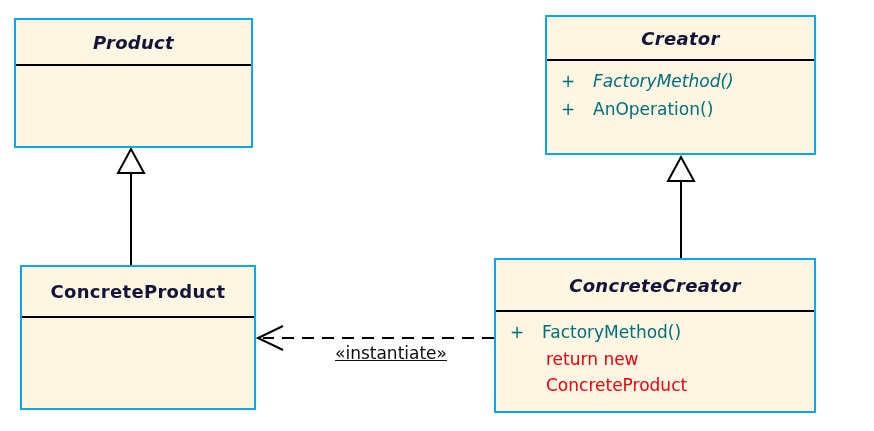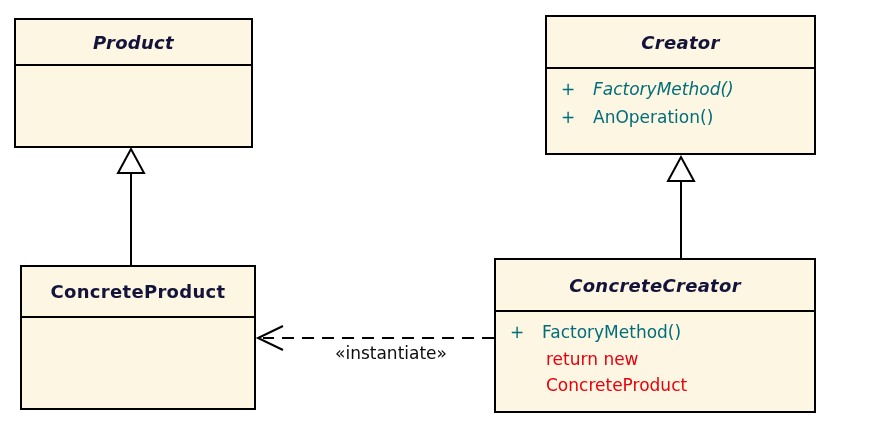--- a/index.html
+++ b/index.html
@@ -17,21 +17,21 @@
   svg.edges {
     position: absolute;
     left: 0; top: 0;
     width: 874px; height: 431px;
     pointer-events: none;
   }
 
   .uml-class {
     position: absolute;
     background: #fdf6e3;
-    border: 2px solid #000000;
+    border: 2px solid #0ea5e9;
   }
 
   .uml-title {
     display: flex;
     align-items: center;
     justify-content: center;
     border-bottom: 2px solid #000000;
     font-weight: bold;
     font-size: 18px;
     color: #14143a;
@@ -60,20 +60,21 @@
     color: #e8000d;
     padding-left: 50px;
     white-space: nowrap;
   }
 
   .edge-label {
     position: absolute;
     font-size: 17px;
     color: #0d0d0d;
     text-align: center;
+    text-decoration: underline;
   }
 </style>
 </head>
 <body>
 
 <div class="canvas">
 
   <svg class="edges" viewBox="0 0 874 431" xmlns="http://www.w3.org/2000/svg">
 
     <g>
@@ -91,21 +92,21 @@
       <polyline points="283,326 258,338 283,350" fill="none" stroke="#000" stroke-width="2"></polyline>
     </g>
   </svg>
 
   <div class="uml-class" style="left:14px; top:18px; width:239px; height:130px;">
     <div class="uml-title abstract" style="height:46px;">Product</div>
     <div class="uml-body"></div>
   </div>
 
   <div class="uml-class" style="left:545px; top:15px; width:271px; height:140px;">
-    <div class="uml-title abstract" style="height:52px;">Creator</div>
+    <div class="uml-title abstract" style="height:44px;">Creator</div>
     <div class="uml-body">
       <div class="member italic">
         <span class="vis">+</span>
         <span class="mname">FactoryMethod()</span>
       </div>
       <div class="member">
         <span class="vis">+</span>
         <span class="mname">AnOperation()</span>
       </div>
     </div>

